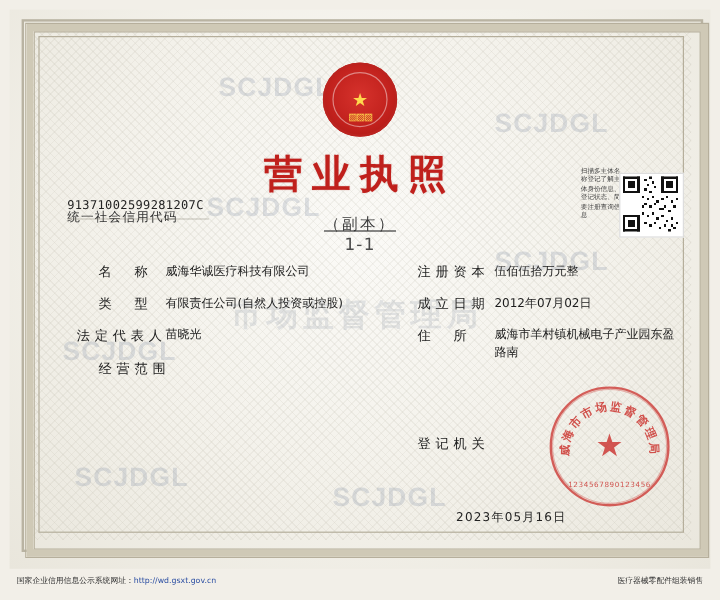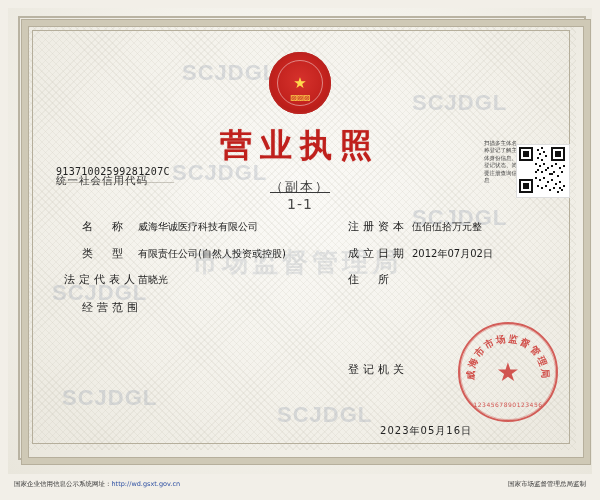--- a/index.html
+++ b/index.html
@@ -274,20 +274,21 @@
 
   <div class="field-label" style="left:82px;top:300px;">经营范围</div>
 
   <div class="field-label" style="left:348px;top:219px;">注册资本</div>
   <div class="field-value" style="left:412px;top:220px;">伍佰伍拾万元整</div>
 
   <div class="field-label" style="left:348px;top:246px;">成立日期</div>
   <div class="field-value" style="left:412px;top:247px;">2012年07月02日</div>
 
   <div class="field-label" style="left:348px;top:272px;">住　所</div>
+  <div class="field-value" style="left:412px;top:273px;width:150px;">威海市羊村镇机械电子产业园东盈路南</div>
 
   <div class="field-label" style="left:348px;top:362px;">登记机关</div>
 
   <div class="seal">
     <svg class="arc" viewBox="0 0 96 96">
       <defs>
           <path id="arcpath" d="M 14,52 A 34,34 0 1 1 82,52"></path>
         </defs>
       <text><textPath href="#arcpath" startOffset="50%" text-anchor="middle">威海市市场监督管理局</textPath></text>
     </svg>
@@ -296,15 +297,15 @@
   </div>
 
   <div class="date-line" style="right:128px;bottom:62px;">2023年05月16日</div>
 
   <div class="footer">
     <div>
       <span>国家企业信用信息公示系统网址：</span><a href="#">http://wd.gsxt.gov.cn</a>
     </div>
     <div class="c">
     </div>
-    <div>国家市场监督管理总局监制</div>
+    <div>医疗器械零配件组装销售</div>
   </div>
 </div>
 
 </body></html>

